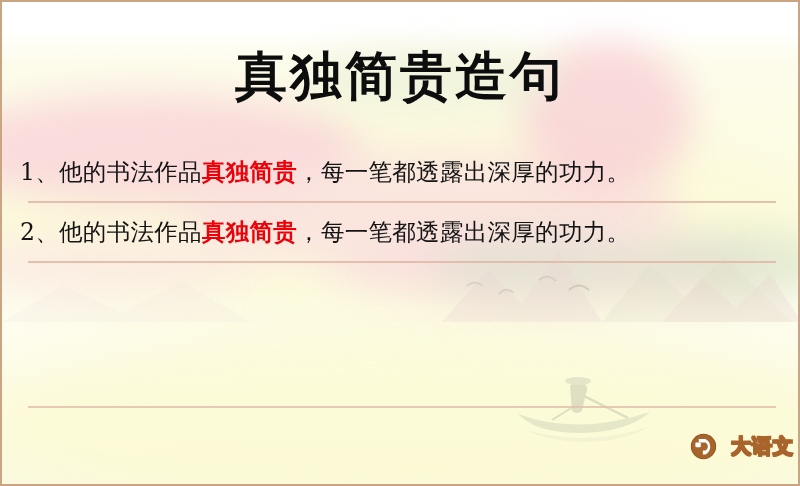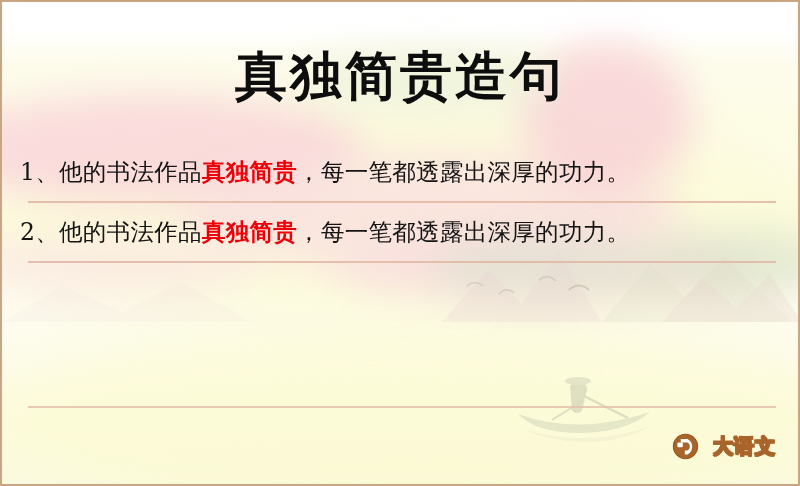--- a/index.html
+++ b/index.html
@@ -178,21 +178,21 @@
     top: 404px;
     height: 0;
     border-top: 2px solid #e5c0ae;
     opacity: .85;
     z-index: 5;
   }
 
   
   #logo {
     position: absolute;
-    right: 22px;
+    right: 4px;
     bottom: 24px;
     display: flex;
     align-items: center;
     gap: 14px;
     z-index: 6;
   }
   #logo .logo-mark {
     width: 27px;
     height: 27px;
     flex: 0 0 auto;

